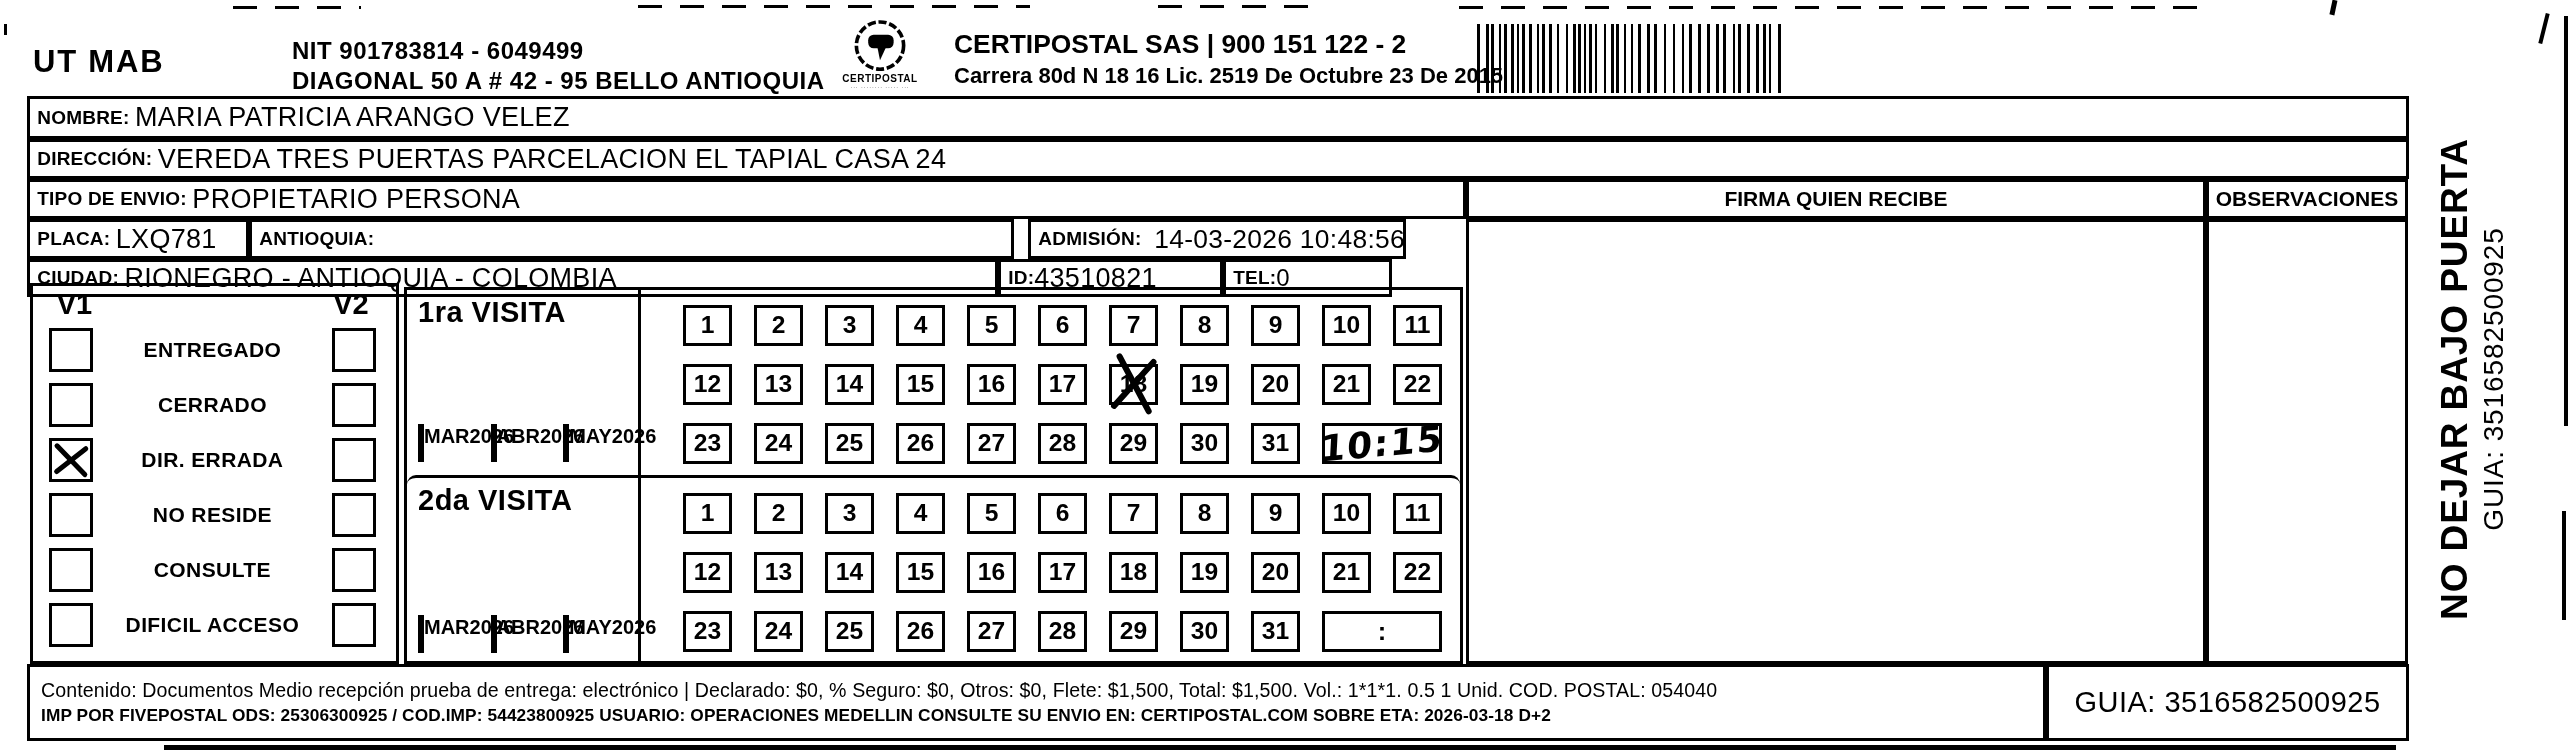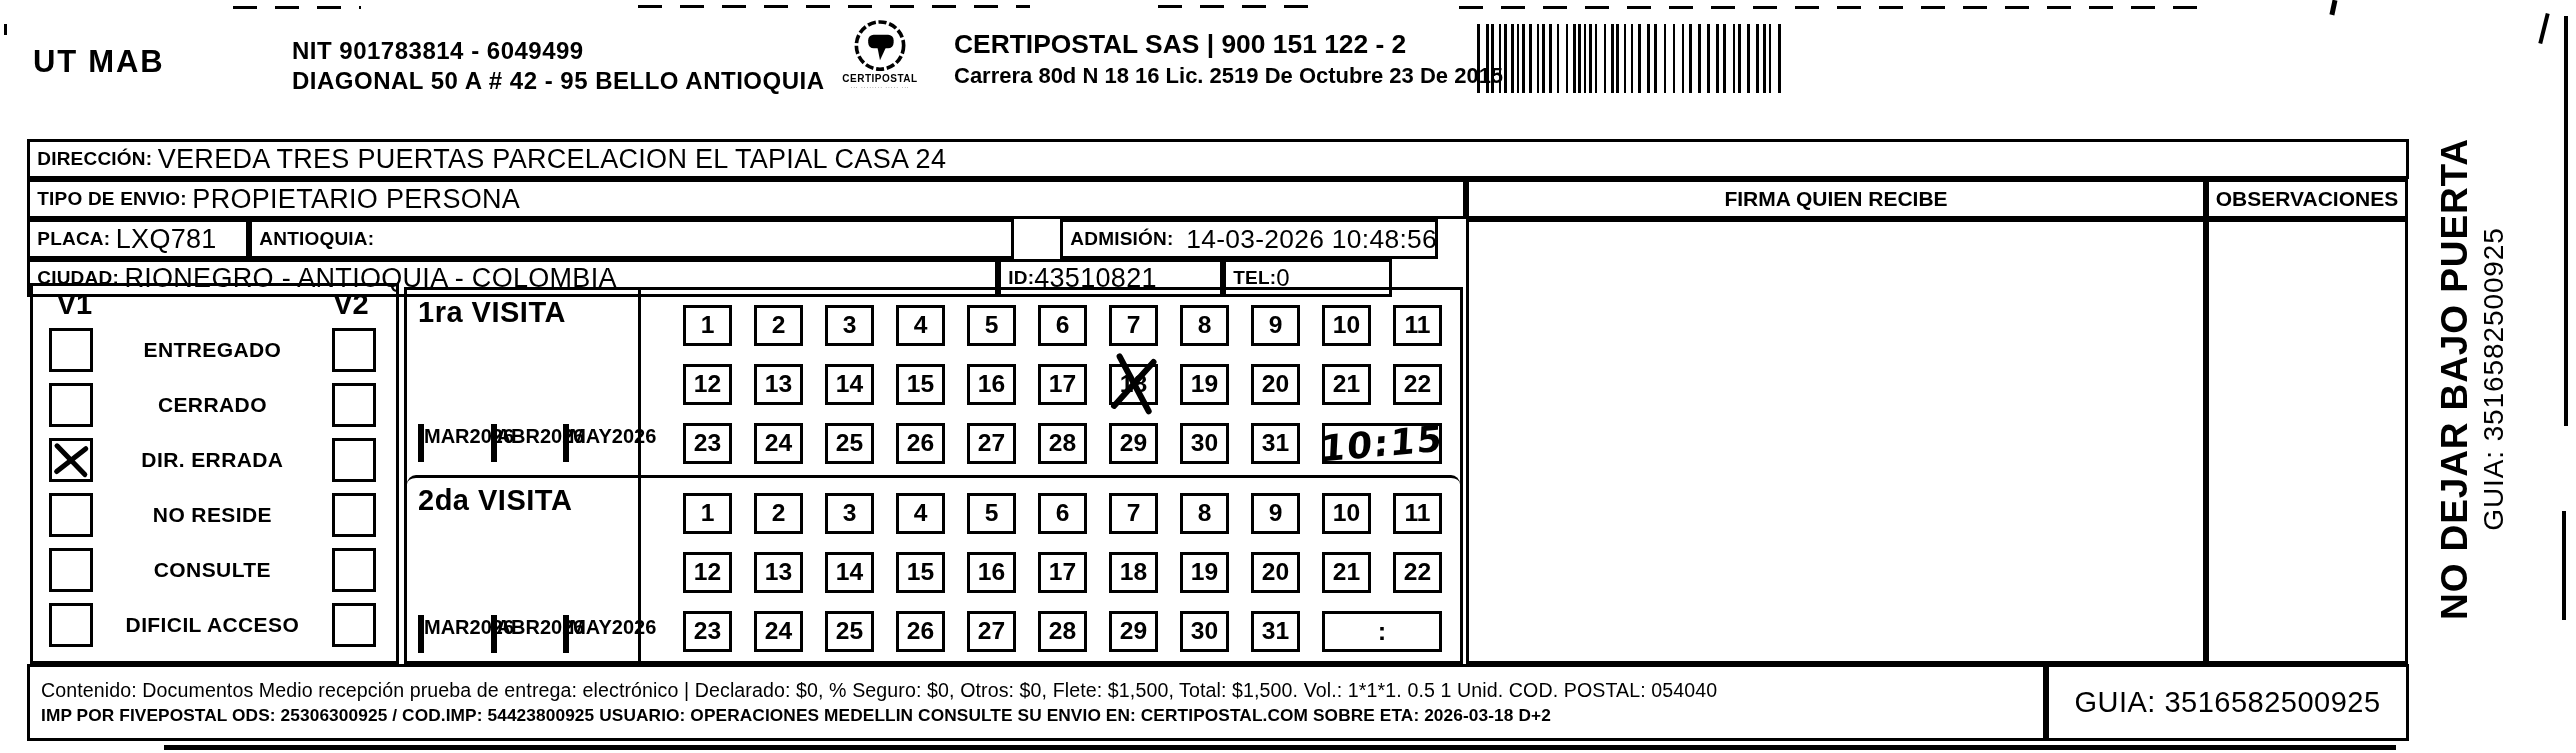--- a/index.html
+++ b/index.html
@@ -167,41 +167,45 @@
       <div class="bar" style="width: 2.7px; margin-right: 6.4px;"></div>
       <div class="bar" style="width: 2.7px; margin-right: 6.4px;"></div>
       <div class="bar" style="width: 2.7px; margin-right: 4.6px;"></div>
       <div class="bar" style="width: 2.7px; margin-right: 2.7px;"></div>
       <div class="bar" style="width: 2.7px; margin-right: 6.4px;"></div>
       <div class="bar" style="width: 2.7px; margin-right: 6.4px;"></div>
     </div>
 
   <div class="tbl">
 
+    <div class="cell" style="left:0;top:0;width:2382px;height:43px;">
+      <span class="flabel">NOMBRE:</span>
+      <span class="fvalue">MARIA PATRICIA ARANGO VELEZ</span>
+    </div>
 
     <div class="cell" style="left:0;top:43px;width:2382px;height:40px;">
       <span class="flabel">DIRECCIÓN:</span>
       <span class="fvalue">VEREDA TRES PUERTAS PARCELACION EL TAPIAL CASA 24</span>
     </div>
 
     <div class="cell" style="left:0;top:83px;width:1439px;height:40px;">
       <span class="flabel">TIPO DE ENVIO:</span>
       <span class="fvalue">PROPIETARIO PERSONA</span>
     </div>
     <div class="cell hdr-center" style="left:1439px;top:83px;width:740px;height:40px;">FIRMA QUIEN RECIBE</div>
     <div class="cell hdr-center" style="left:2179px;top:83px;width:202px;height:40px;">OBSERVACIONES</div>
 
     <div class="cell" style="left:0;top:123px;width:222px;height:40px;">
       <span class="flabel">PLACA:</span>
       <span class="fvalue">LXQ781</span>
     </div>
     <div class="cell" style="left:222px;top:123px;width:765px;height:40px;">
       <span class="flabel">ANTIOQUIA:</span>
     </div>
-    <div class="cell" style="left:1033px;top:123px;width:378px;height:40px;">
+    <div class="cell" style="left:1001px;top:123px;width:378px;height:40px;">
       <span class="flabel">ADMISIÓN:</span>
       <span class="fvalue" style="margin-left:7.3px;font-size:26.4px;">14-03-2026 10:48:56</span>
     </div>
 
     <div class="cell" style="left:0;top:163px;width:971px;height:38px;">
       <span class="flabel">CIUDAD:</span>
       <span class="fvalue">RIONEGRO - ANTIOQUIA - COLOMBIA</span>
     </div>
     <div class="cell" style="left:971px;top:163px;width:225px;height:38px;">
       <span class="flabel" style="padding-right:0;">ID:</span>

